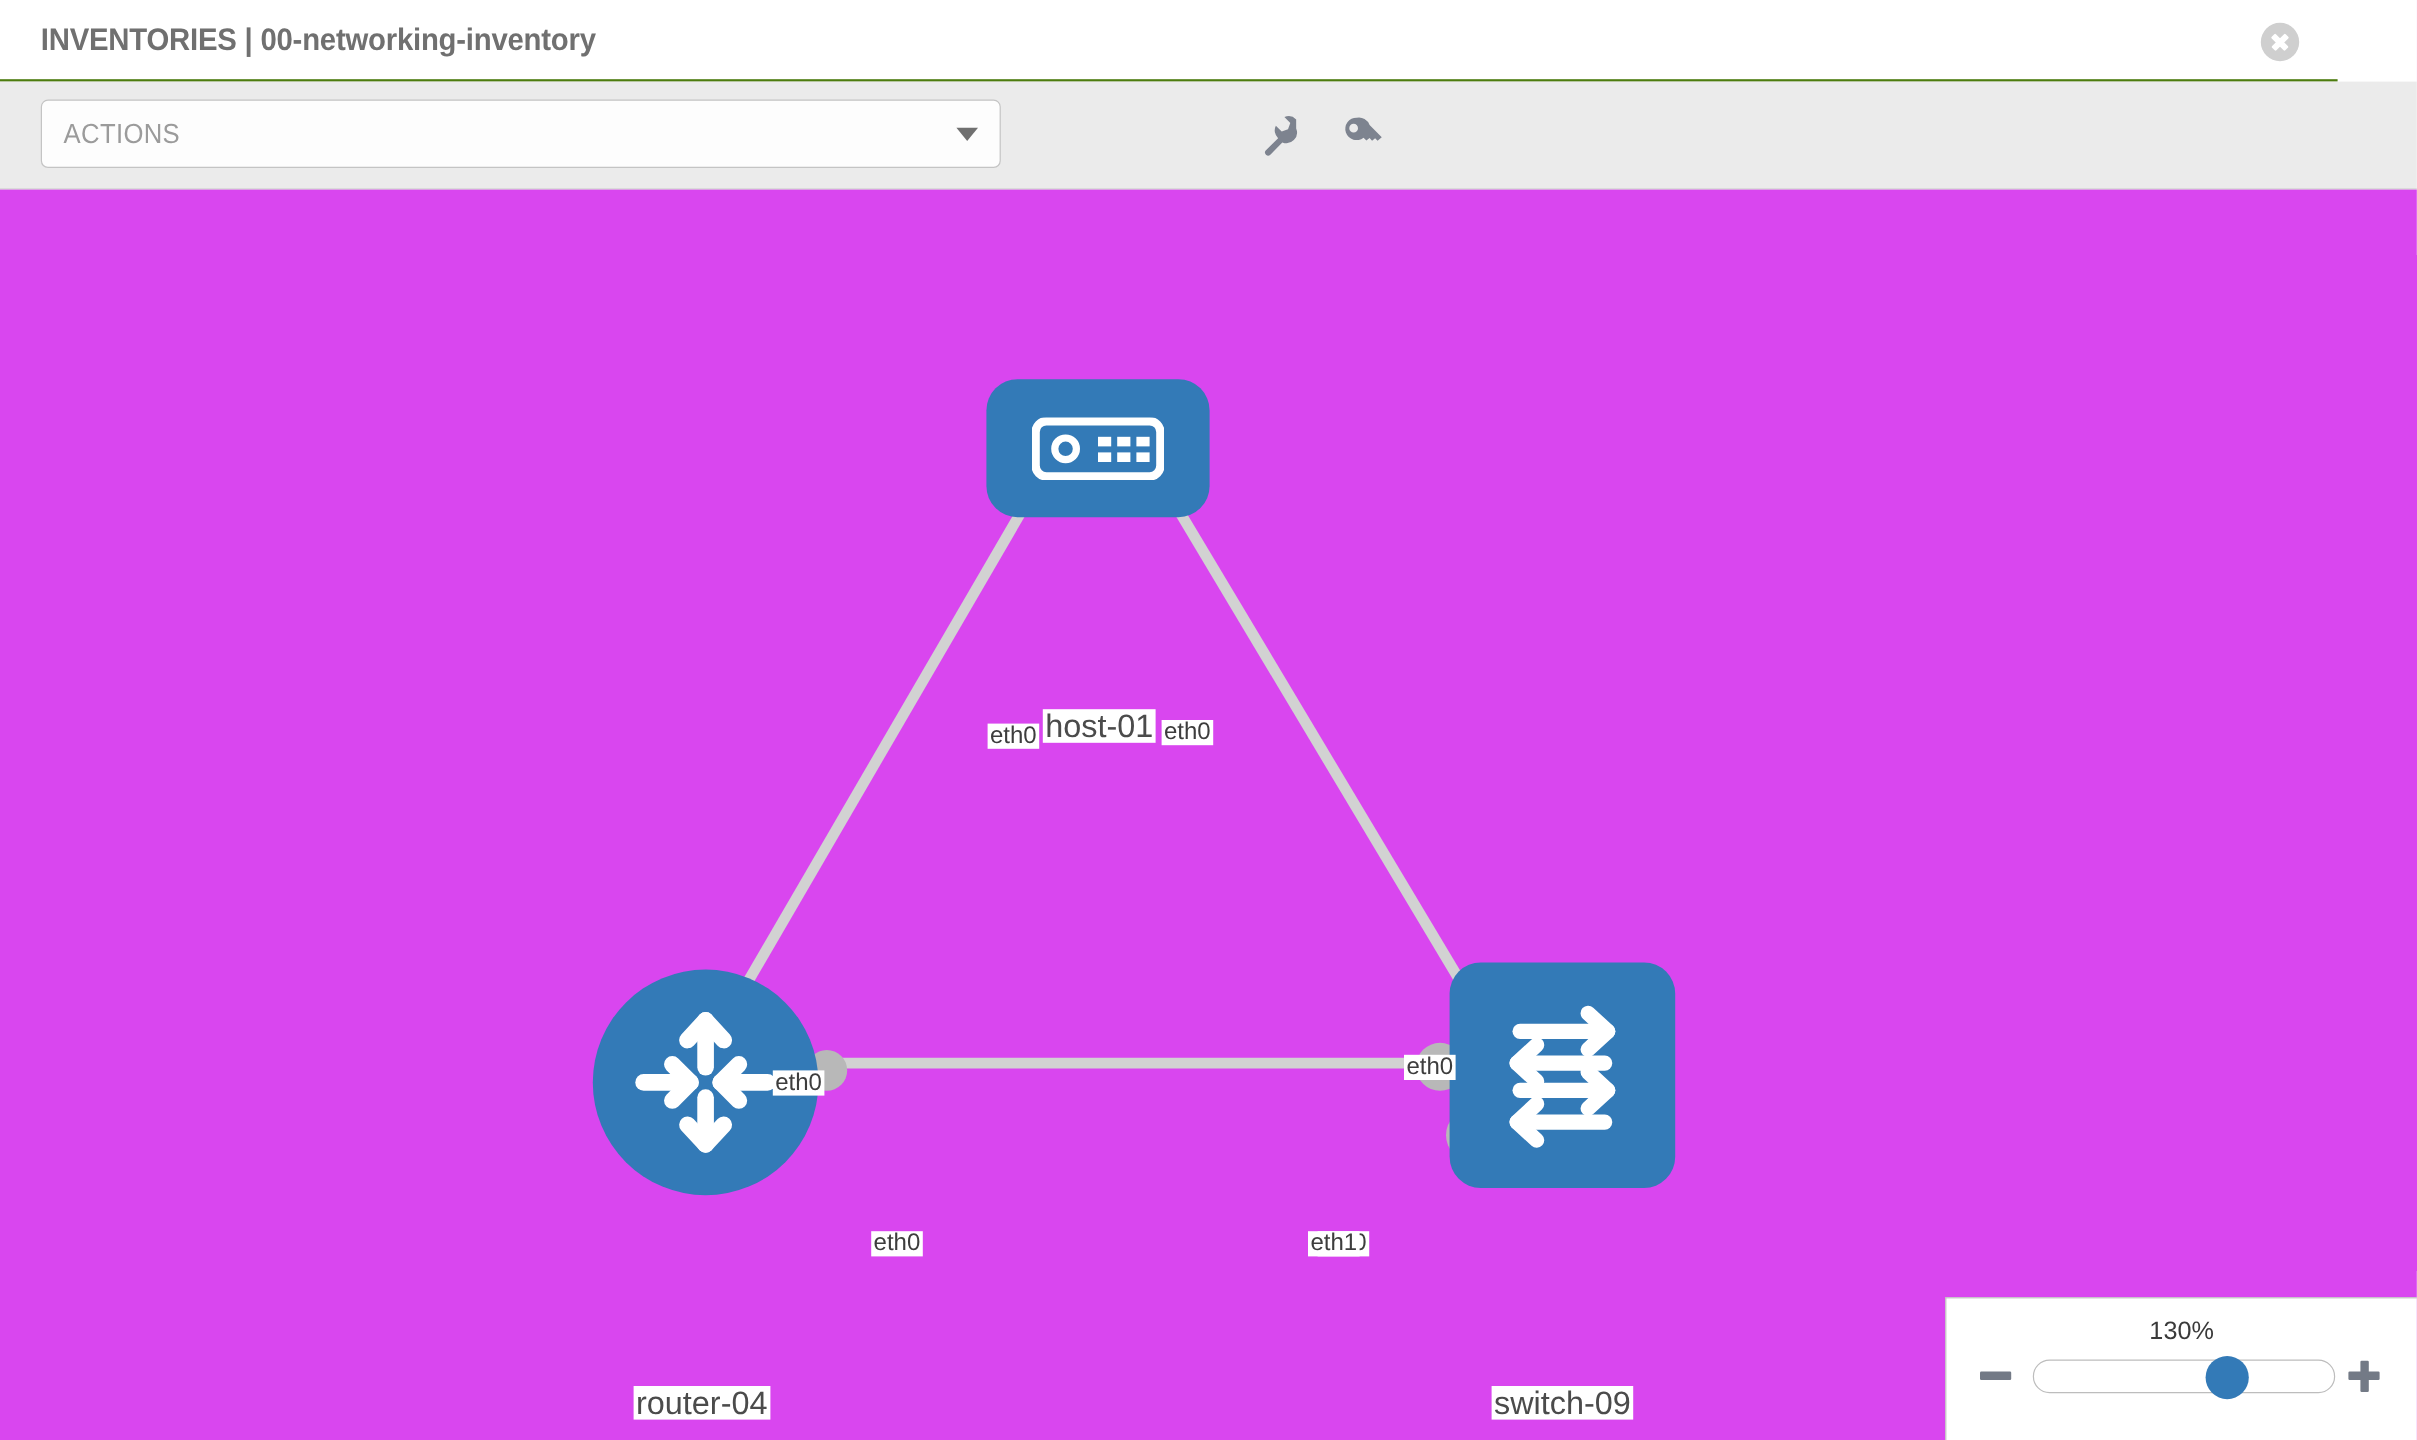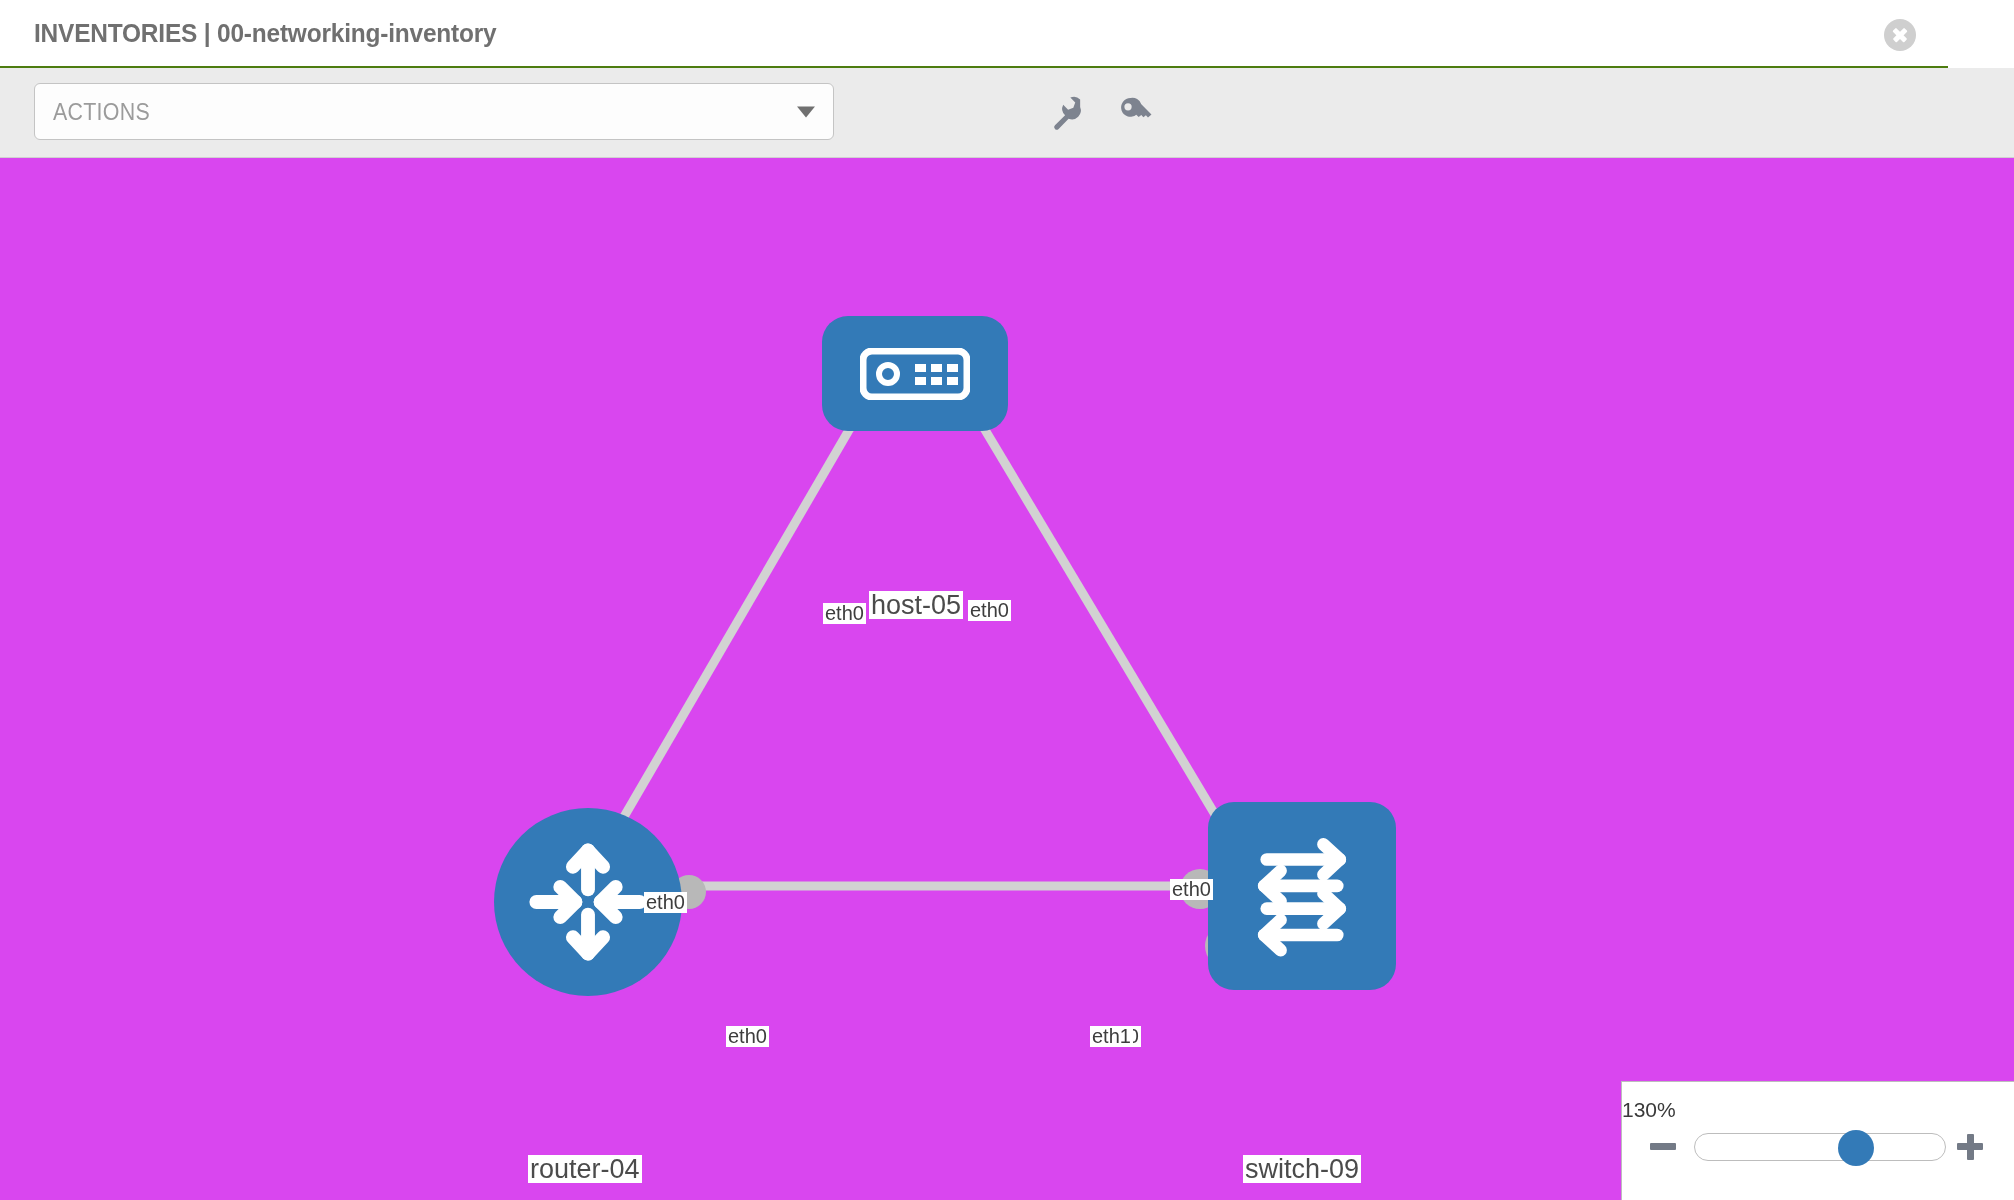--- a/index.html
+++ b/index.html
@@ -211,21 +211,21 @@
     border: 1px solid #bdbdbd;
     border-right: none;
     border-bottom: none;
     box-sizing: border-box;
   }
   #zoom-level {
     position: absolute;
     top: 16px;
     left: 0;
     width: 100%;
-    text-align: left;
+    text-align: center;
     font-size: 21px;
     color: #3a3a3a;
   }
   #zoom-minus, #zoom-plus {
     position: absolute;
     top: 52px;
     width: 26px;
     height: 26px;
     cursor: pointer;
   }
@@ -356,21 +356,21 @@
   </div>
 
   <div class="iface-label" style="left:823px; top:445px;">eth0</div>
   <div class="iface-label" style="left:968px; top:442px;">eth0</div>
   <div class="iface-label" style="left:644px; top:734px;">eth0</div>
   <div class="iface-label" style="left:1170px; top:721px;">eth0</div>
   <div class="iface-label" style="left:726px; top:868px;">eth0</div>
   <div class="iface-label" style="left:1098px; top:868px;">eth0</div>
   <div class="iface-label" style="left:1090px; top:868px;">eth1</div>
 
-  <div class="node-label" style="left:869px; top:433px;">host-05</div>
+  <div class="node-label" style="left:869px; top:433px;">host-01</div>
   <div class="node-label" style="left:528px; top:997px;">router-04</div>
   <div class="node-label" style="left:1243px; top:997px;">switch-09</div>
 </div>
 
 <div id="zoom-panel">
   <div id="zoom-level">130%</div>
   <div id="zoom-minus"></div>
   <div id="zoom-slider">
     <div id="zoom-thumb"></div>
   </div>

